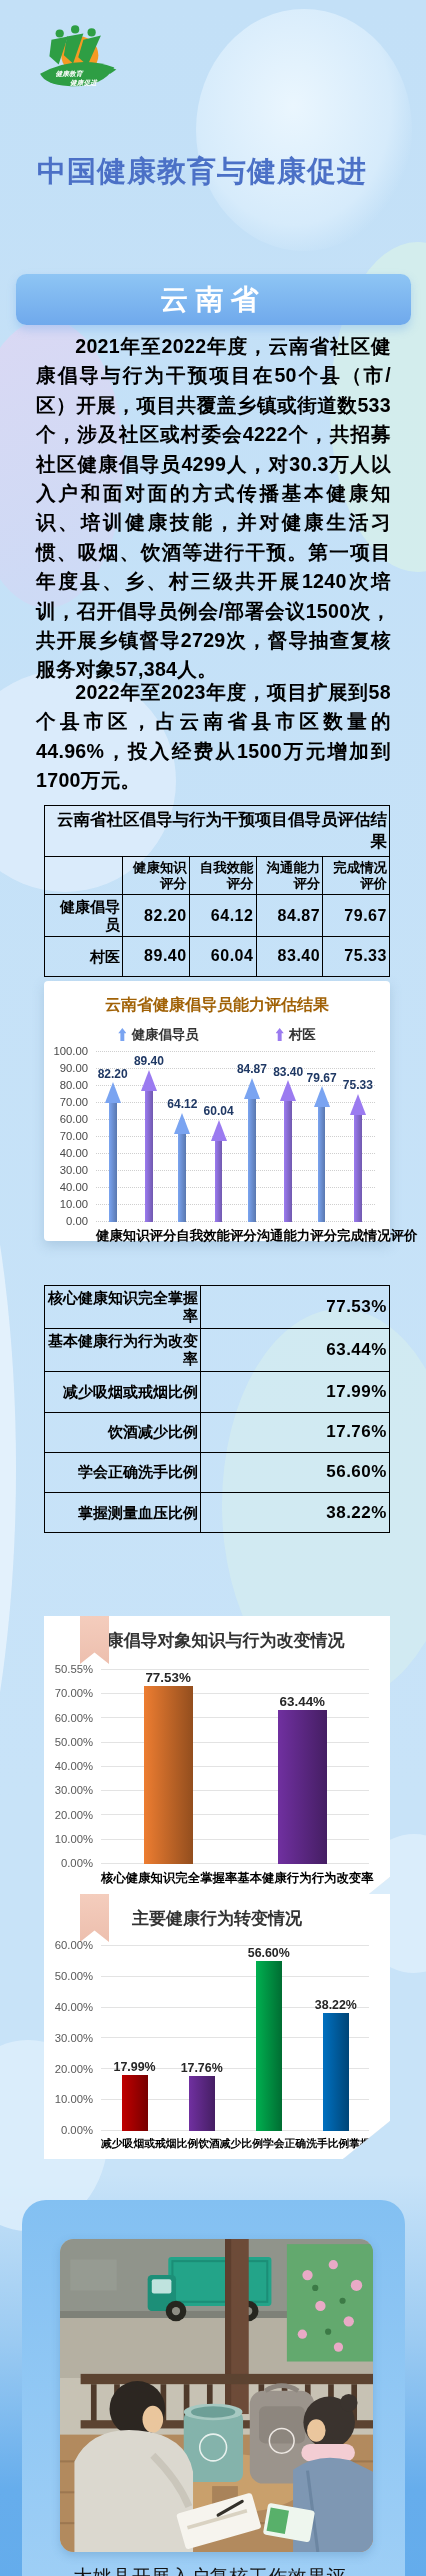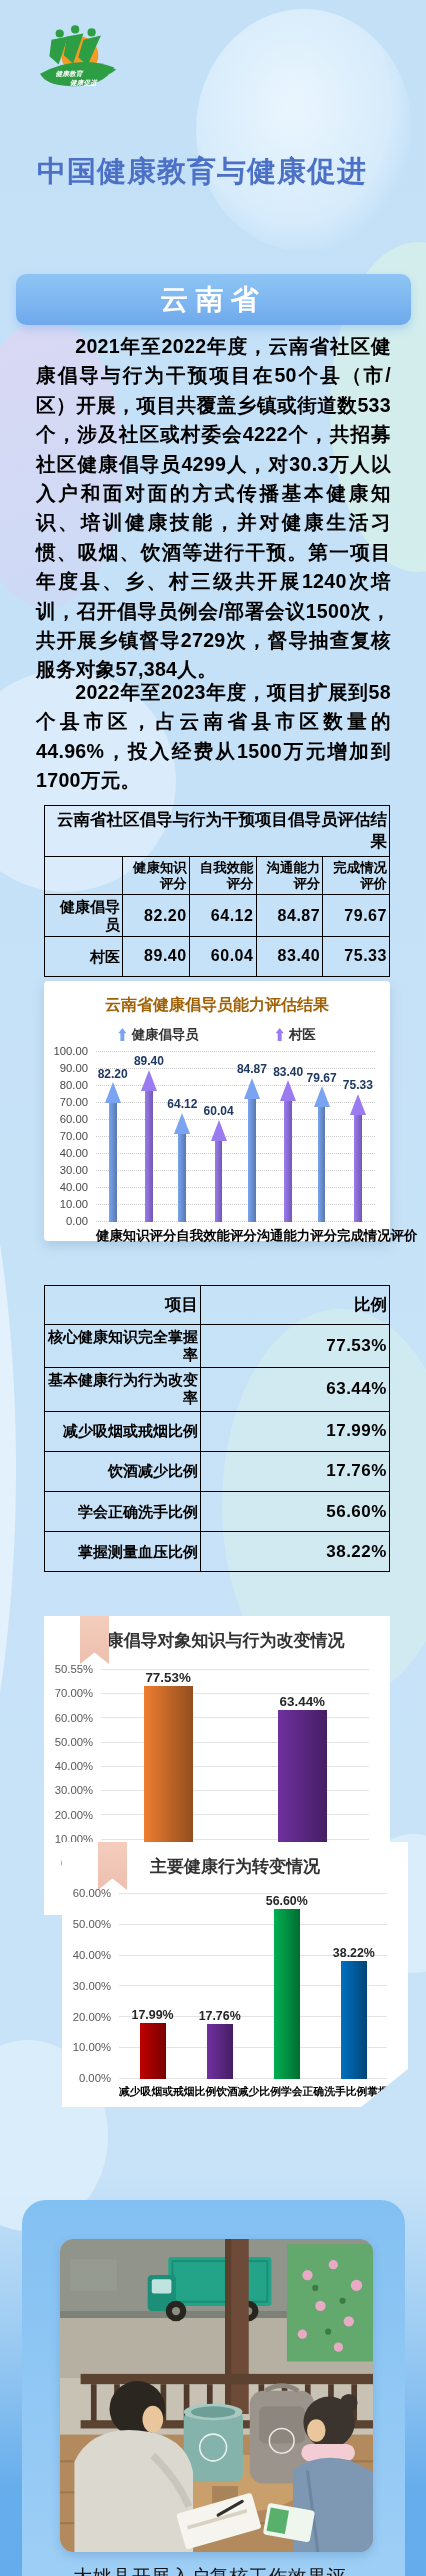--- a/index.html
+++ b/index.html
@@ -43,21 +43,21 @@
   #t2{top:1285px;}
   #t2 .tt{font-size:16.5px;height:26px;}
   #t2 th.hd{font-size:16.5px;height:32px;}
   #t2 .rowh{font-size:15px;line-height:1.2;height:33px;}
   #t2 td.v{font-size:17px;letter-spacing:0.5px;}
   #t2 col.c0{width:156px;}
   
   .panel{position:absolute;left:44px;width:346px;background:#fff;box-shadow:0 4.1px 11.3px rgba(110,145,180,.30);}
   .c0{top:981px;height:260px;border-radius:4.1px;}
   .c1{top:1616px;height:299px;clip-path:polygon(0 0,100% 0,100% calc(100% - 38px),calc(100% - 47px) 100%,0 100%);}
-  .c2{top:1842px;height:265px;clip-path:polygon(0 0,100% 0,100% calc(100% - 38px),calc(100% - 47px) 100%,0 100%);margin-left:18px;}
+  .c2{top:1894px;height:265px;clip-path:polygon(0 0,100% 0,100% calc(100% - 38px),calc(100% - 47px) 100%,0 100%);}
   .fold{position:absolute;right:0;bottom:0;width:47px;height:38px;
     background:linear-gradient(135deg,#eef2f6 25%,#c9d3dd 75%);
     clip-path:polygon(0 100%,100% 0,80% 96%);}
   .ribbon{position:absolute;left:36px;top:0;width:29px;height:48px;
     background:linear-gradient(180deg,#f4cdbd,#edbfae);
     clip-path:polygon(0 0,100% 0,100% 100%,50% 76%,0 100%);}
   .ctitle{margin:0;text-align:center;font-size:16px;font-weight:700;color:#a16207;}
   .c0 .ctitle{padding-top:14.4px;}
   .c1 .ctitle,.c2 .ctitle{padding-top:13.4px;font-size:17px;color:#333;}
   .legend{display:flex;justify-content:center;gap:77px;margin-top:9.3px;font-size:13.4px;font-weight:700;color:#333;}
@@ -290,24 +290,20 @@
       </div>
   </section>
 
   <table class="tbl" id="t2">
     <colgroup>
         <col class="c0">
         <col>
       </colgroup>
     <tbody>
     <tr>
-      <th class="hd">项目</th>
-      <th class="hd">比例</th>
-    </tr>
-    <tr>
           <th class="rowh">核心健康知识完全掌握率</th>
           <td class="v">77.53%</td>
         </tr>
     <tr>
           <th class="rowh">基本健康行为行为改变率</th>
           <td class="v">63.44%</td>
         </tr>
     <tr>
           <th class="rowh">减少吸烟或戒烟比例</th>
           <td class="v">17.99%</td>

